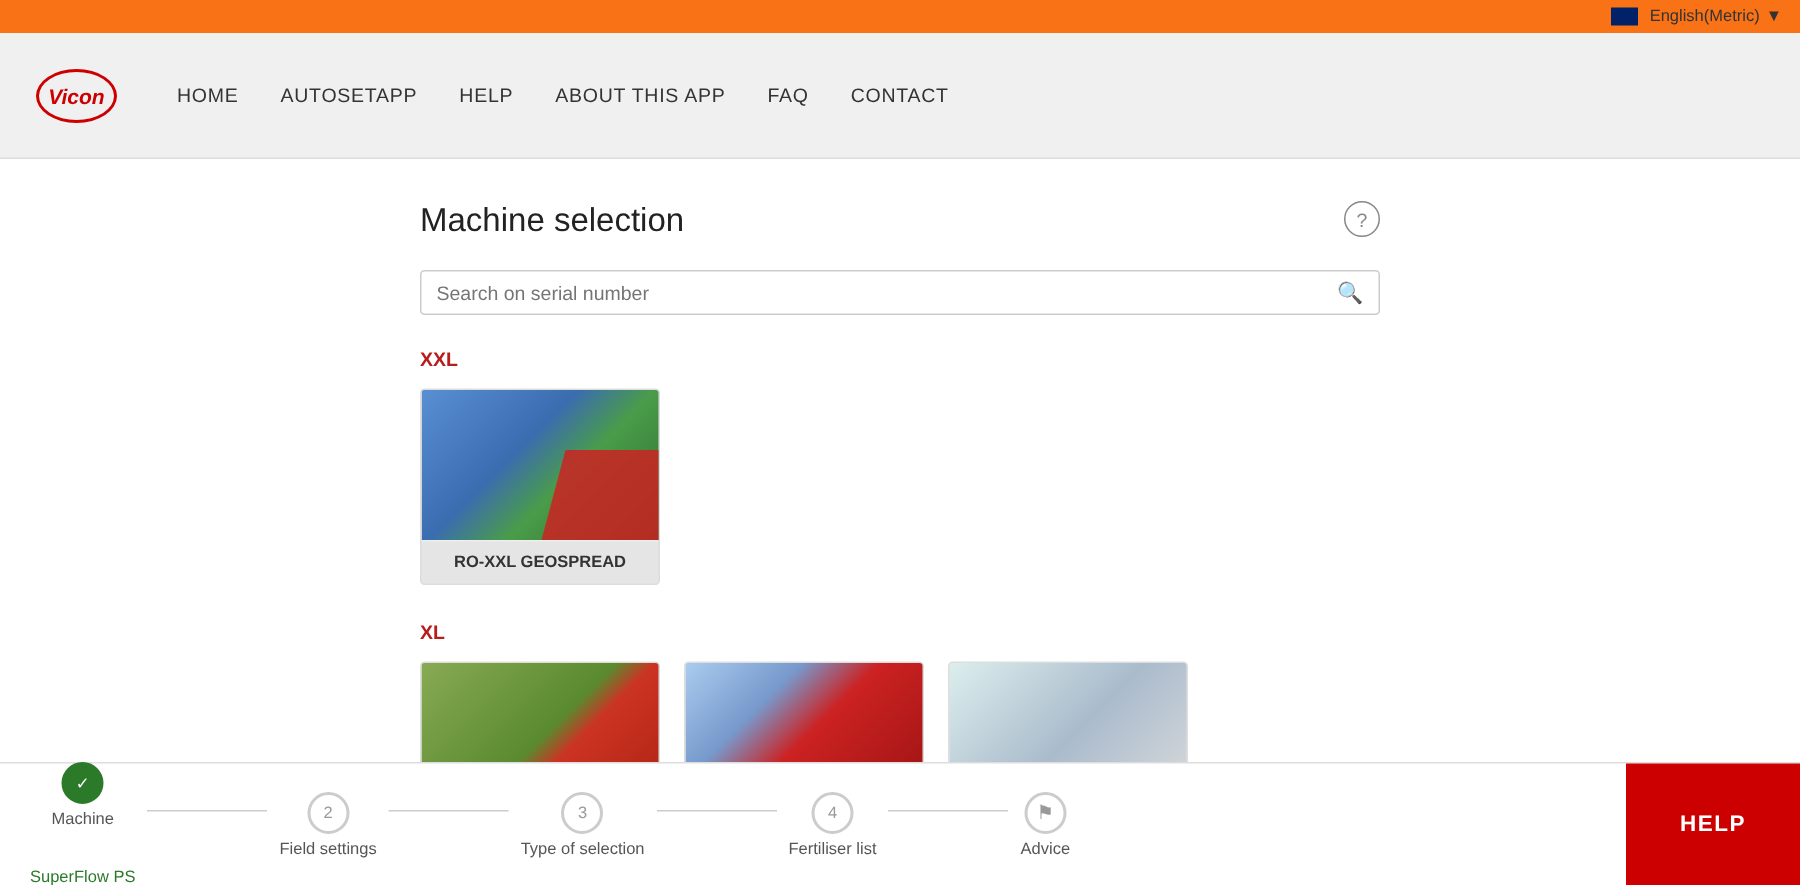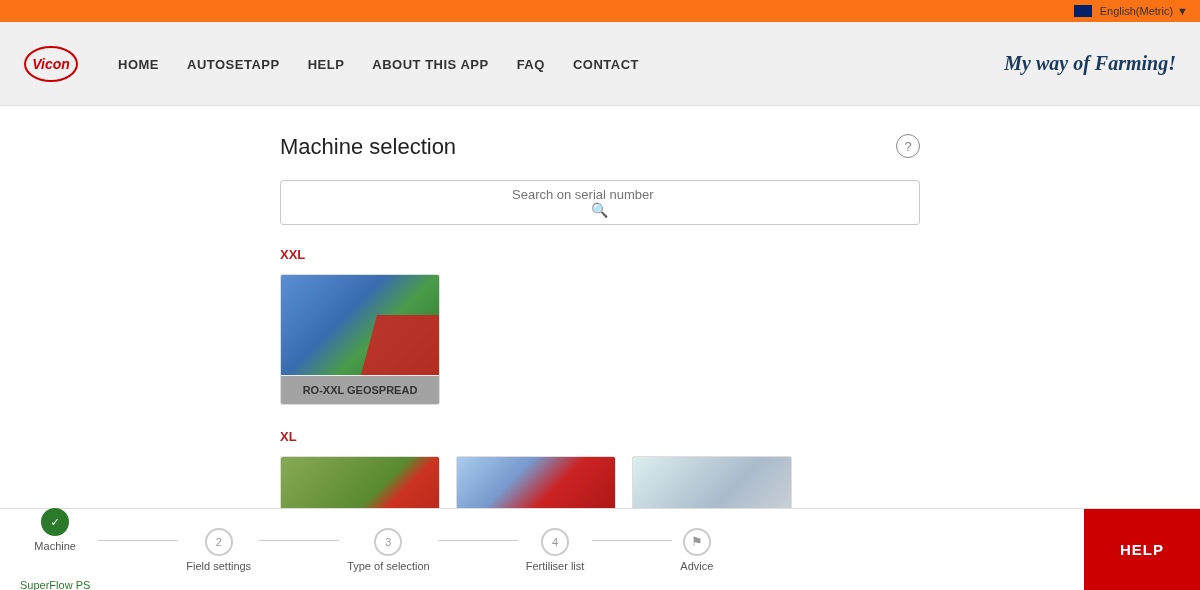--- a/index.html
+++ b/index.html
@@ -53,21 +53,21 @@
     .nav-links {
       display: flex;
       gap: 28px;
       list-style: none;
       flex: 1;
     }
     .nav-links li a {
       text-decoration: none;
       color: #333;
       font-size: 13px;
-      font-weight: 700;
+      font-weight: 400;
       letter-spacing: 0.5px;
     }
     .tagline {
       font-family: 'Georgia', cursive;
       font-style: italic;
       font-size: 20px;
       color: #1a3a5c;
       font-weight: bold;
       white-space: nowrap;
     }
@@ -103,24 +103,23 @@
       font-size: 13px;
       color: #888;
       cursor: pointer;
     }
 
     .search-box {
       display: flex;
       align-items: center;
       border: 1px solid #ccc;
       border-radius: 3px;
-      padding: 6px 27px;
+      padding: 6px 10px;
       margin-bottom: 22px;
       background: #fff;
-      flex-direction: column;
     }
     .search-box input {
       border: none;
       outline: none;
       flex: 1;
       font-size: 13px;
       color: #999;
     }
     .search-icon-btn {
       background: none;
@@ -143,21 +142,21 @@
       flex-wrap: wrap;
       margin-bottom: 24px;
     }
 
     .machine-card {
       width: 160px;
       border: 1px solid #ddd;
       border-radius: 3px;
       overflow: hidden;
       cursor: pointer;
-      background: #a3a3a3;
+      background: #e5e5e5;
     }
     .machine-card-img {
       width: 160px;
       height: 100px;
       overflow: hidden;
     }
     
     .img-xxl {
       background: linear-gradient(135deg, #5a8fd4 0%, #3a6cb0 40%, #4a9c4a 60%, #2a6a2a 100%);
       position: relative;
@@ -291,21 +290,20 @@
     </div>
   </div>
   <ul class="nav-links">
     <li><a href="#">HOME</a></li>
     <li><a href="#">AUTOSETAPP</a></li>
     <li><a href="#">HELP</a></li>
     <li><a href="#">ABOUT THIS APP</a></li>
     <li><a href="#">FAQ</a></li>
     <li><a href="#">CONTACT</a></li>
   </ul>
-  <div class="tagline">My way of Farming!</div>
 </nav>
 
 <div class="main-content">
   <div class="page-title-row">
     <h1 class="page-title">Machine selection</h1>
     <div class="help-icon">?</div>
   </div>
 
   <div class="search-box">
     <input type="text" placeholder="Search on serial number" style="">

